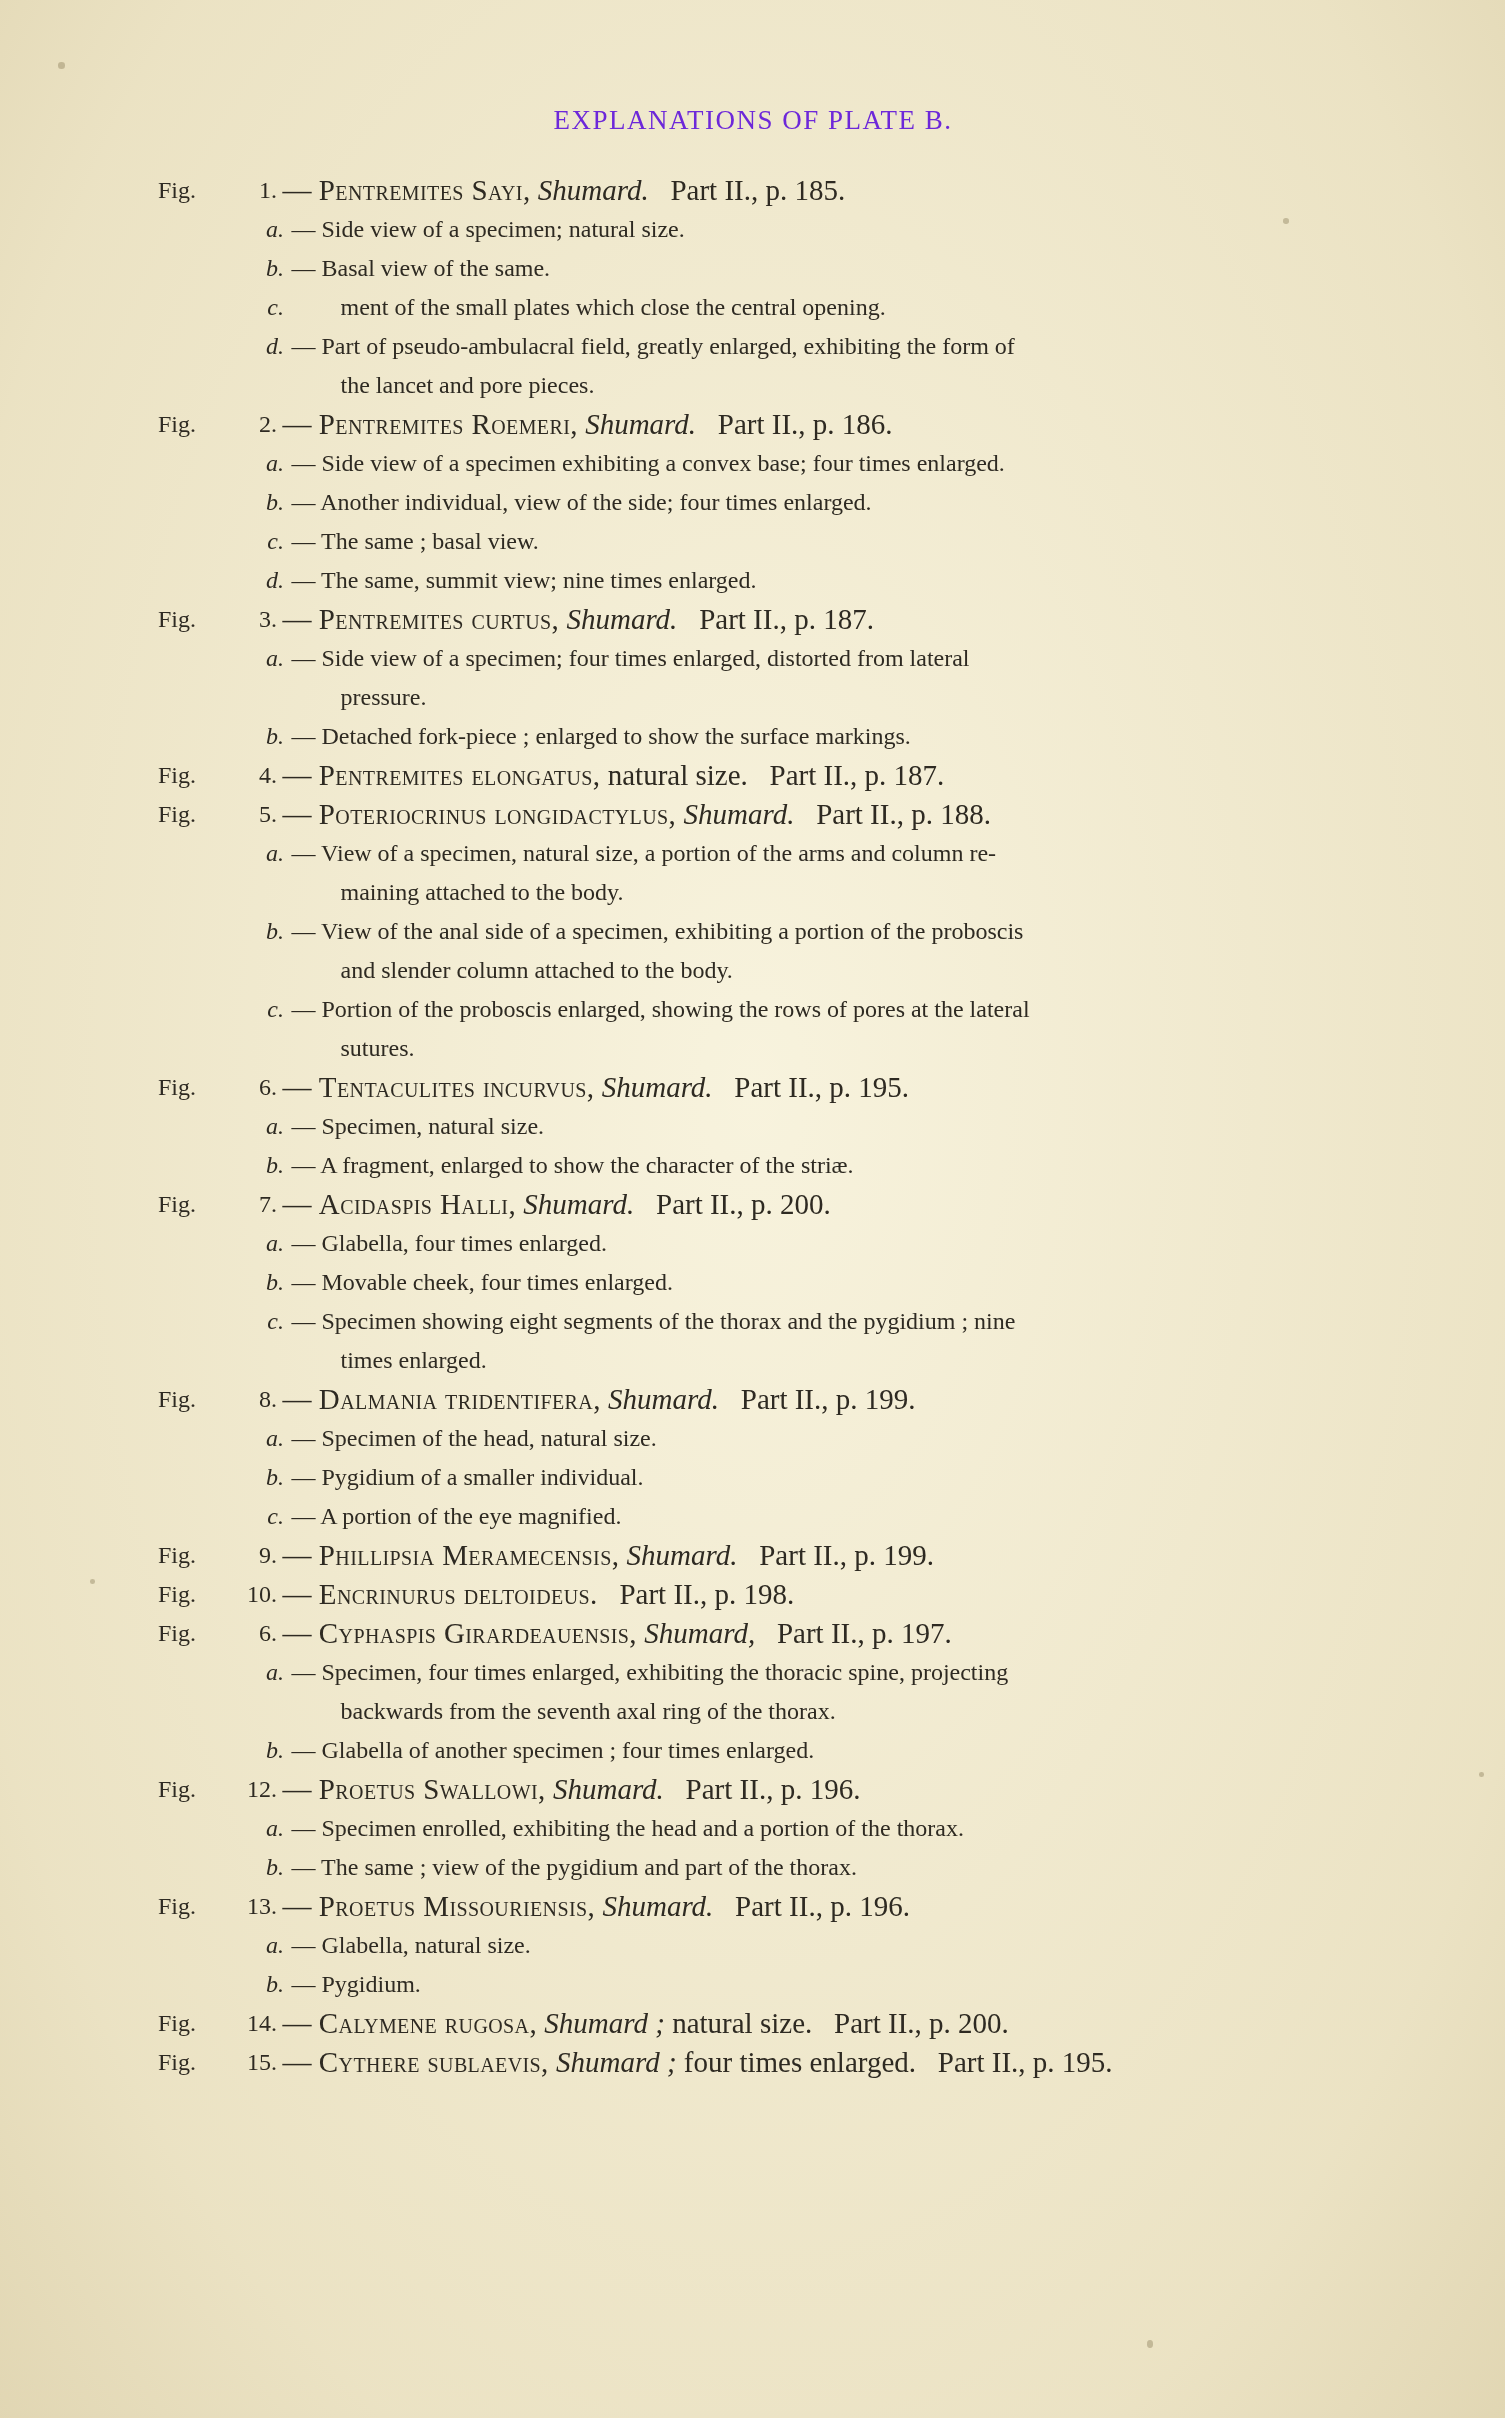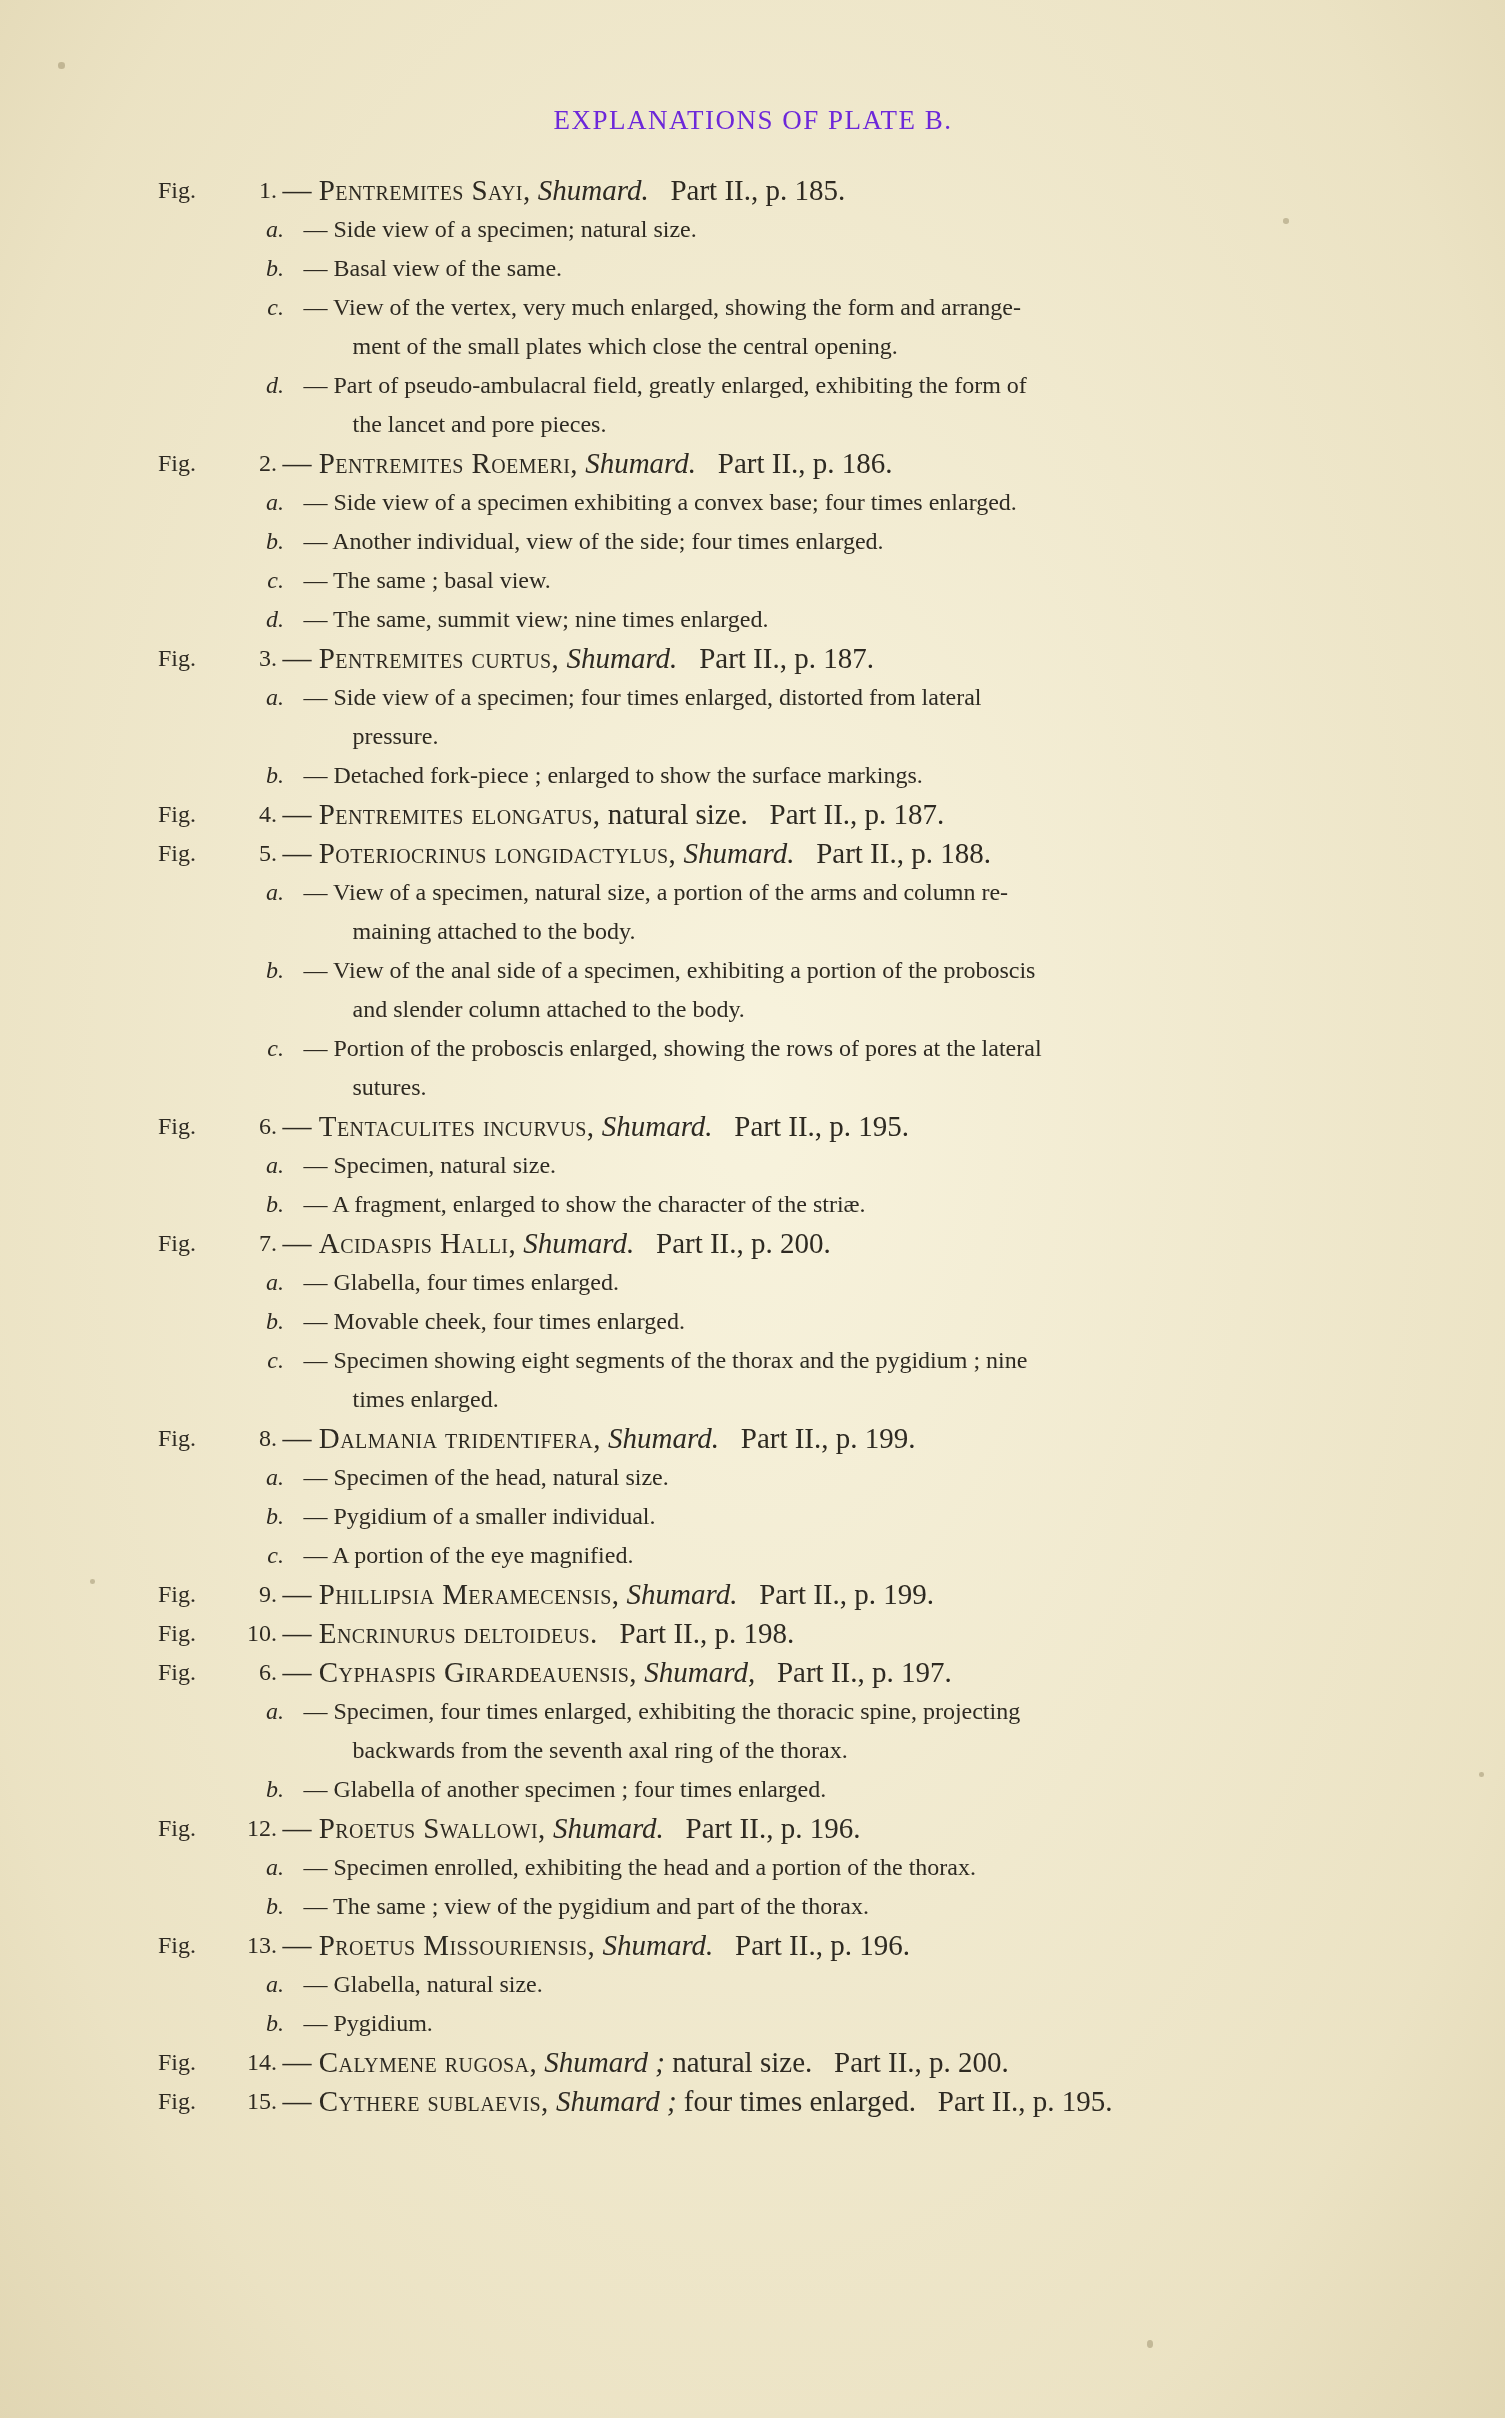--- a/index.html
+++ b/index.html
@@ -93,21 +93,20 @@
     width: 41px;
     flex: 0 0 auto;
     text-align: right;
     font-style: italic;
     padding-right: 7.5px;
     margin-left: 85px;
   }
   .sub-body {
     flex: 1 1 auto;
     text-indent: 0;
-    margin-left: 12px;
   }
   .sub-body .cont {
     display: block;
     padding-left: 49px;
   }
   .sc {
     font-variant: small-caps;
     letter-spacing: 0.4px;
   }
   .ital { font-style: italic; }
@@ -138,21 +137,20 @@
         <span class="sub-letter">a.</span>
         <span class="sub-body"><span>— Side view of a specimen; natural size.</span></span>
       </div>
       <div class="sub-line">
         <span class="sub-letter">b.</span>
         <span class="sub-body"><span>— Basal view of the same.</span></span>
       </div>
       <div class="sub-line">
         <span class="sub-letter">c.</span>
         <span class="sub-body">
-          <span class="justify" style="display: block;">— View of the vertex, very much enlarged, showing the form and arrange-</span>
           <span class="cont">ment of the small plates which close the central opening.</span>
         </span>
       </div>
       <div class="sub-line">
         <span class="sub-letter">d.</span>
         <span class="sub-body">
           <span class="justify" style="display: block;">— Part of pseudo-ambulacral field, greatly enlarged, exhibiting the form of</span>
           <span class="cont">the lancet and pore pieces.</span>
         </span>
       </div>

